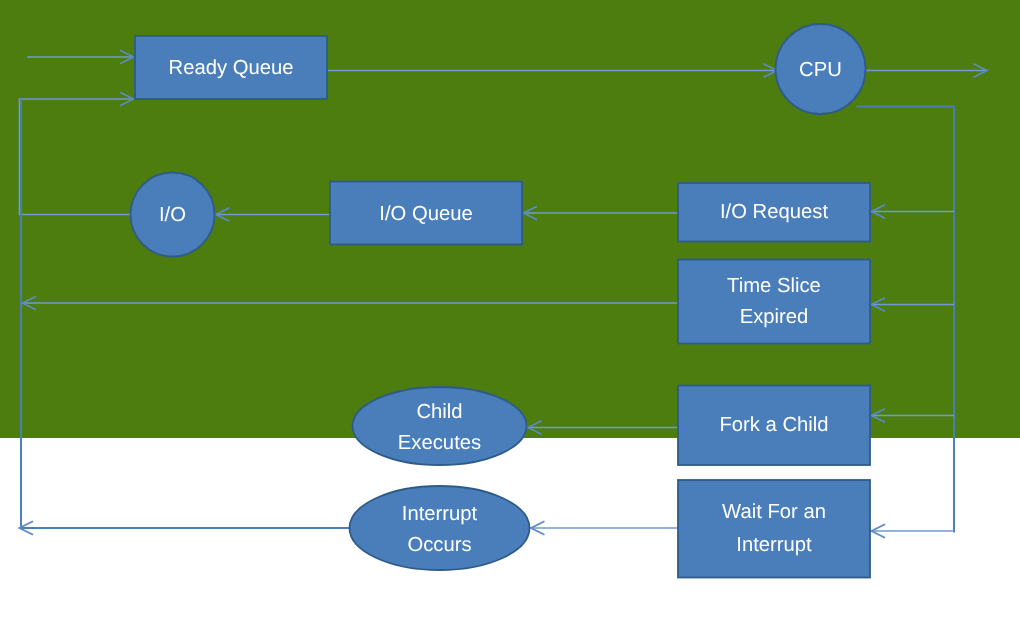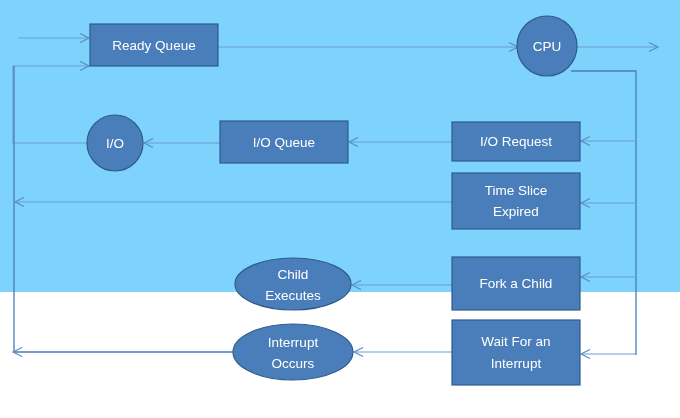--- a/index.html
+++ b/index.html
@@ -10,21 +10,21 @@
   body {
     width: 680px;
     height: 418px;
     overflow: hidden;
     font-family: "Liberation Sans", sans-serif;
   }
   #diagram-root {
     position: relative;
     width: 680px;
     height: 292px;
-    background: #7dd3fc;
+    background: #4d7c0f;
   }
   svg#flow {
     display: block;
     width: 680px;
     height: 418px;
   }
   .node-shape {
     fill: #4A7EBB;
     stroke: #2E5C8A;
     stroke-width: 1.2;

